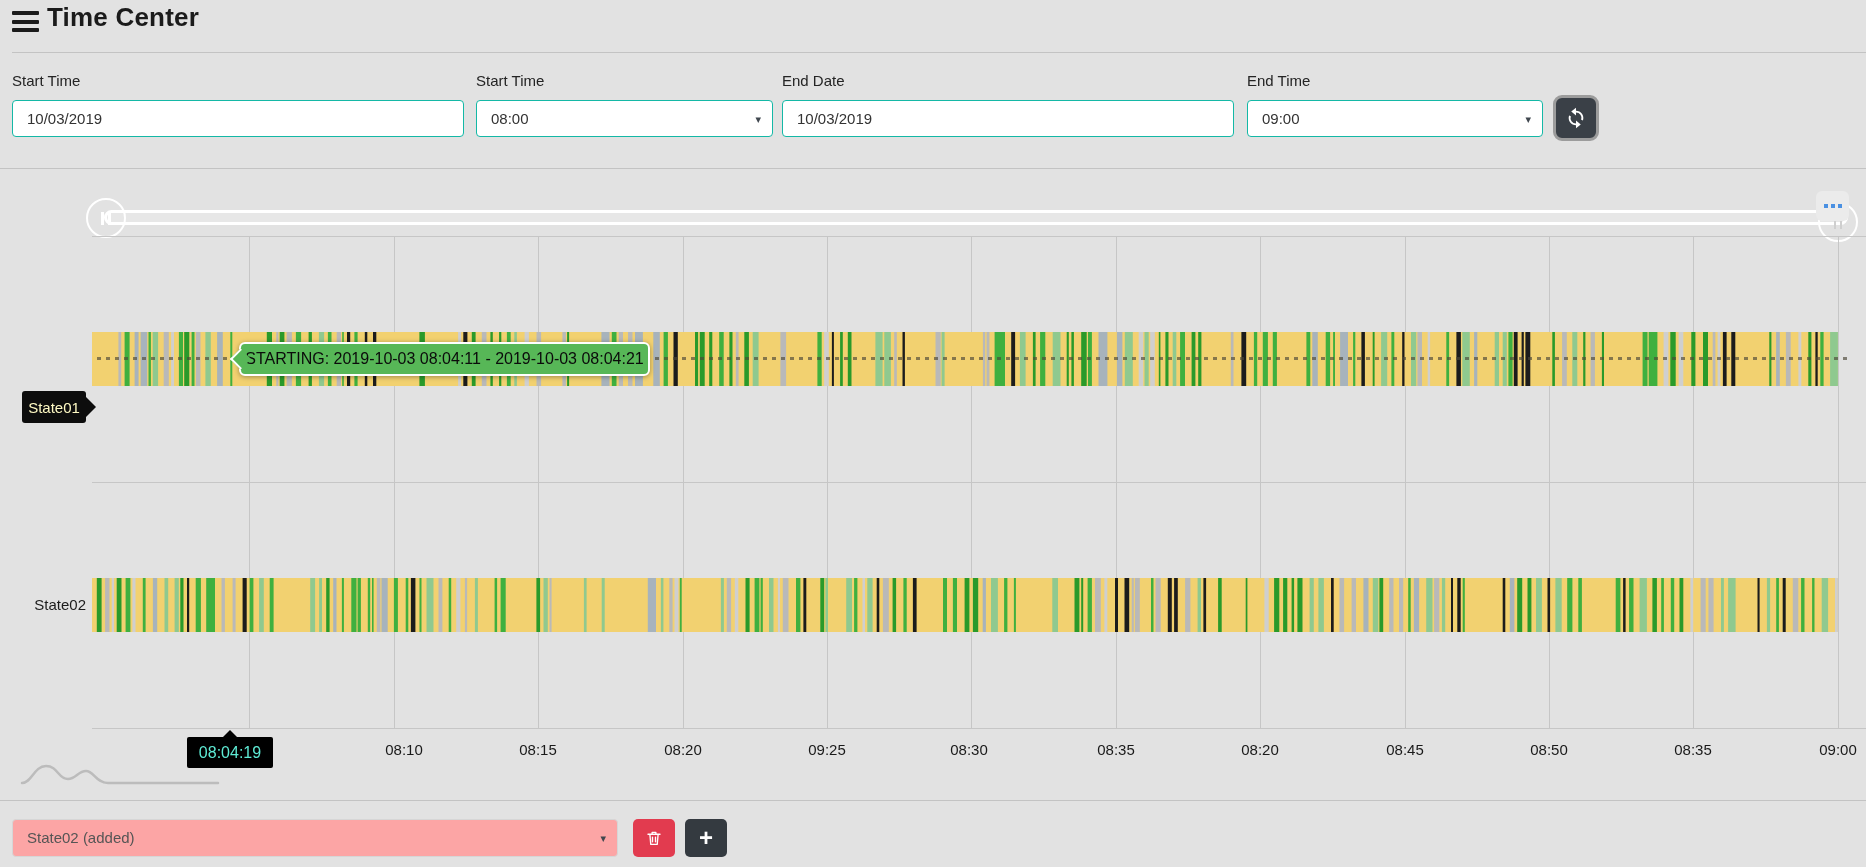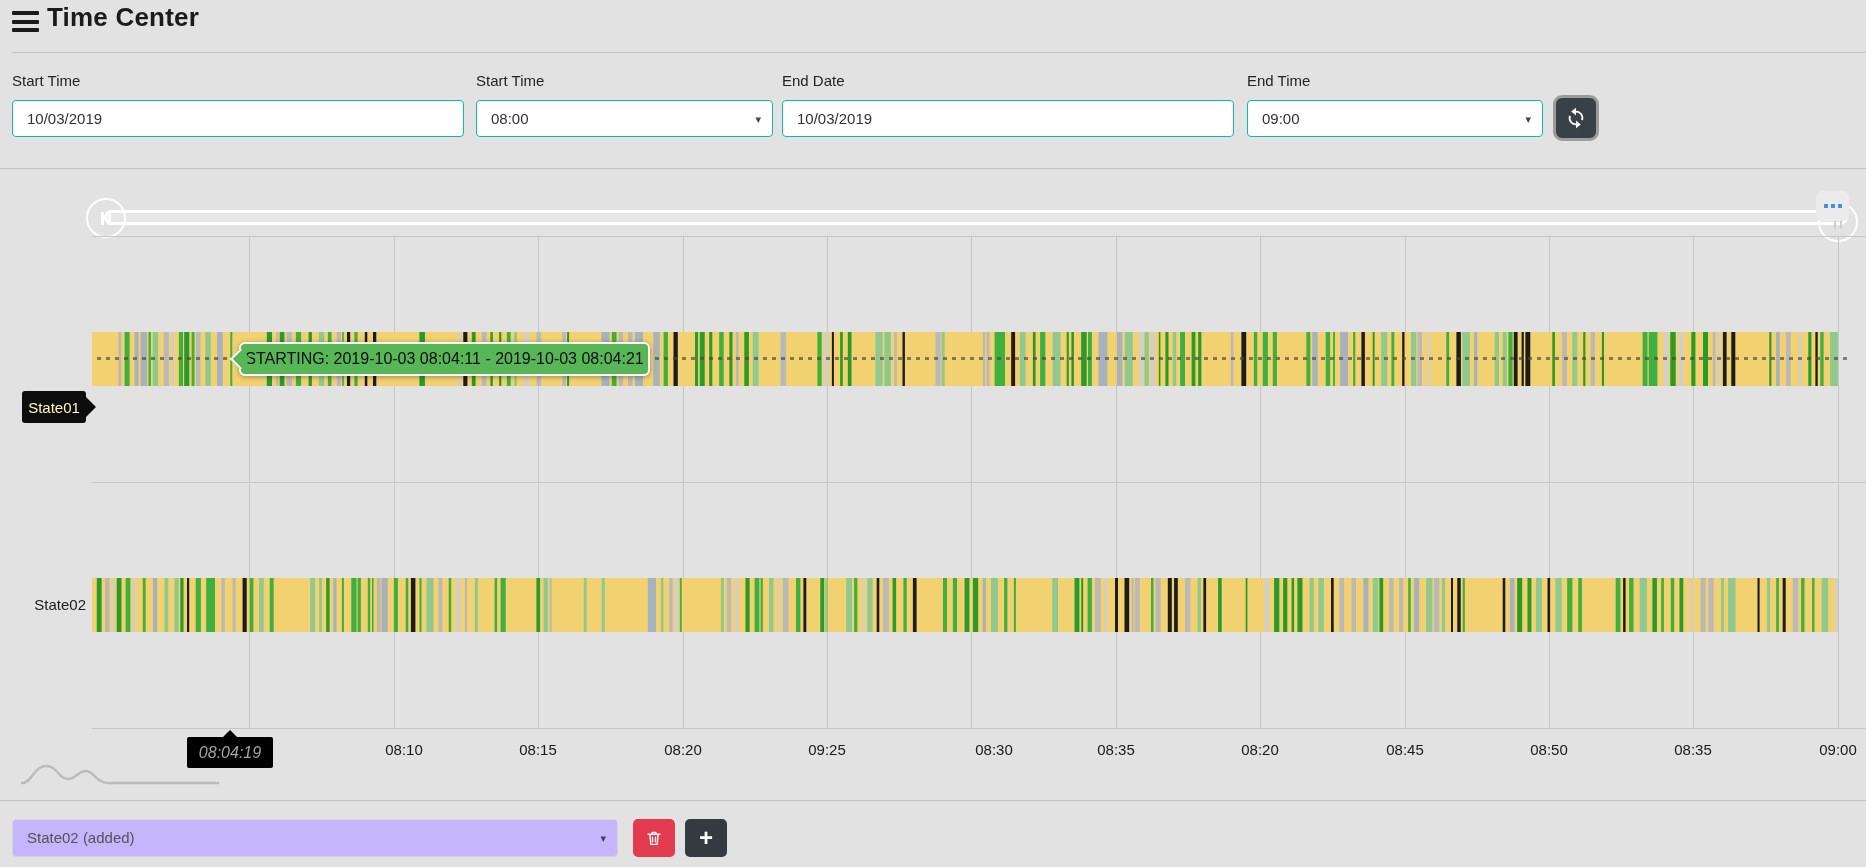--- a/index.html
+++ b/index.html
@@ -57,29 +57,29 @@
   .row-label{position:absolute;left:0;width:86px;top:596px;font-size:15px;color:#1c1c1c;text-align:right;}
   .seg-tooltip{position:absolute;left:239px;top:342px;width:411px;height:34px;background:#57b757;
        border:2px solid #fff;border-radius:6px;box-sizing:border-box;z-index:5;
        box-shadow:0 1px 5px rgba(0,0,0,.35);display:flex;align-items:center;justify-content:center;
        font-size:16px;color:#0b0b0b;white-space:nowrap;}
   .seg-tooltip .tip{position:absolute;left:-8px;top:50%;width:13px;height:13px;background:#57b757;
        transform:translateY(-50%) rotate(45deg);border-left:2px solid #fff;border-bottom:2px solid #fff;}
 
   
   .tick{position:absolute;top:741px;transform:translateX(-50%);font-size:15px;color:#1a1a1a;}
-  .cursor-tip{position:absolute;left:187px;top:737px;width:86px;height:31px;background:#000;color:#a3a3a3;
-       border-radius:2px;font-size:16px;display:flex;align-items:center;justify-content:center;z-index:6;font-style:italic;}
+  .cursor-tip{position:absolute;left:187px;top:737px;width:86px;height:31px;background:#000;color:#5eead4;
+       border-radius:2px;font-size:16px;display:flex;align-items:center;justify-content:center;z-index:6;}
   .cursor-tip:before{content:"";position:absolute;top:-7px;left:50%;transform:translateX(-50%);
        border:7px solid transparent;border-bottom-color:#000;border-top:0;}
 
   .overview-icon{position:absolute;left:20px;top:762px;}
 
   
-  .series-select{position:absolute;left:12px;top:819px;width:606px;height:38px;background:#c4b5fd;
+  .series-select{position:absolute;left:12px;top:819px;width:606px;height:38px;background:#fca5a5;
        border:1px solid #d6d6d6;border-radius:4px;box-sizing:border-box;font-size:15px;color:#555;
        line-height:36px;padding-left:14px;cursor:pointer;}
   .sq-btn{position:absolute;top:819px;width:42px;height:38px;border:none;border-radius:5px;cursor:pointer;
        display:flex;align-items:center;justify-content:center;padding:0;}
   .del-btn{left:633px;background:#e23b4f;}
   .add-btn{left:685px;background:#343a40;color:#fff;font-size:24px;font-weight:bold;line-height:1;}
 </style>
 </head>
 <body>
 
@@ -479,21 +479,21 @@
   <div class="seg-tooltip">
     <span class="tip"></span>
     <span>STARTING: 2019-10-03 08:04:11 - 2019-10-03 08:04:21</span>
   </div>
 
   <div id="ticks">
       <div class="tick" style="left: 404px;">08:10</div>
       <div class="tick" style="left: 538px;">08:15</div>
       <div class="tick" style="left: 683px;">08:20</div>
       <div class="tick" style="left: 827px;">09:25</div>
-      <div class="tick" style="left: 994px;">08:30</div>
+      <div class="tick" style="left: 969px;">08:30</div>
       <div class="tick" style="left: 1116px;">08:35</div>
       <div class="tick" style="left: 1260px;">08:20</div>
       <div class="tick" style="left: 1405px;">08:45</div>
       <div class="tick" style="left: 1549px;">08:50</div>
       <div class="tick" style="left: 1693px;">08:35</div>
       <div class="tick" style="left: 1838px;">09:00</div>
     </div>
   <div class="cursor-tip" style="left: 187px;">
     <span>08:04:19</span>
   </div>

